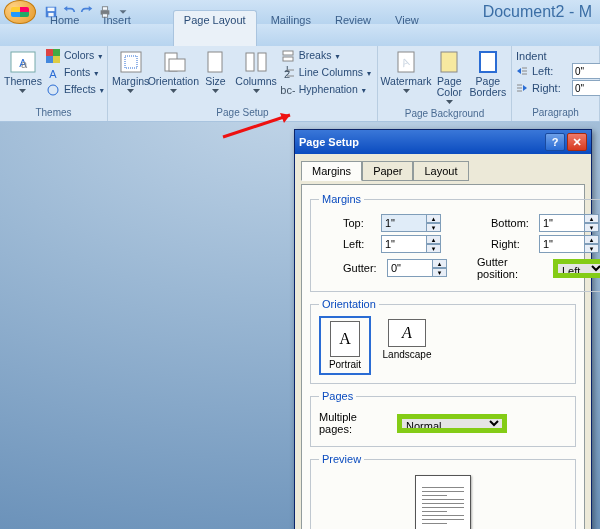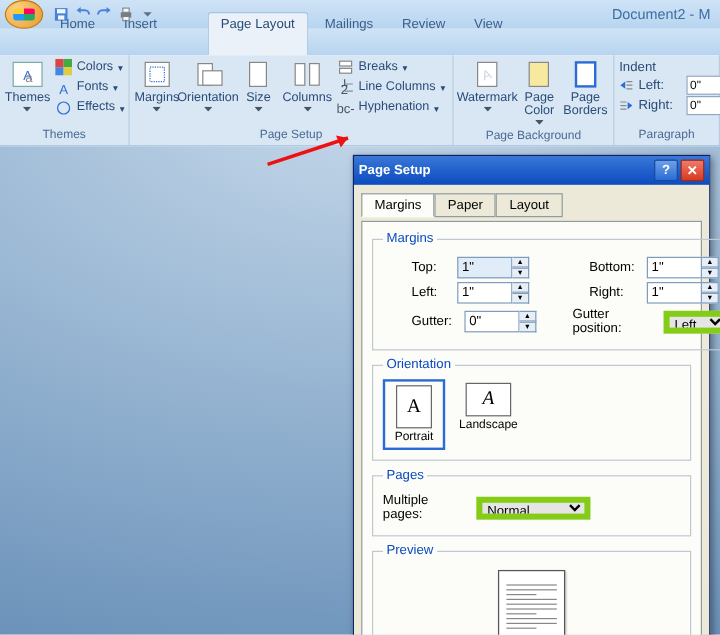--- a/index.html
+++ b/index.html
@@ -2,21 +2,21 @@
 <html><head>
 <meta charset="utf-8">
 <style>
 * { box-sizing: border-box; margin: 0; padding: 0; font-family: Tahoma, Arial, sans-serif; font-size: 11px; }
 body { width: 600px; height: 529px; background: #fff; position: relative; overflow: hidden; }
 
 .titlebar { height: 24px; background: linear-gradient(#cfe3f6,#b7d4ef); display: flex; align-items: center; padding: 0 4px; }
 .office-orb { width: 32px; height: 24px; background: radial-gradient(circle at 30% 30%, #ffd183, #e59a2c); border-radius: 50%; border: 1px solid #c37a0c; margin-right: 6px; position: relative; }
 .office-orb::after { content: ""; position: absolute; inset: 6px; background: conic-gradient(#f06 0 90deg,#2a6 0 180deg,#29f 0 270deg,#fc3 0); border-radius: 2px; }
 .qat-icon { width: 14px; height: 14px; margin: 0 2px; opacity: .8; }
-.doc-title { margin-left: auto; color: #3b6ea5; font-size: 12px; padding-right: 4px; }
+.doc-title { margin-left: auto; color: #3b6ea5; font-size: 16px; padding-right: 4px; }
 
 .ribbon-tabs { height: 22px; background: linear-gradient(#cfe3f6,#b7d4ef); display: flex; align-items: flex-end; padding-left: 40px; gap: 4px; }
 .ribbon-tab { padding: 3px 10px 20px; color: #3b5f8a; cursor: default; border-radius: 3px 3px 0 0; }
 .ribbon-tab.active { background: #eaf1f8; border: 1px solid #a9c4df; border-bottom: none; color: #2a4c77; margin-left: 28px; }
 
 .ribbon { height: 76px; background: #d9e7f5; border-bottom: 1px solid #a9c4df; display: flex; }
 .group { border-right: 1px solid #b8cde1; padding: 2px 4px 0; display: flex; flex-direction: column; }
 .group-body { flex: 1; display: flex; align-items: flex-start; gap: 2px; }
 .group-label { text-align: center; color: #4a6b92; font-size: 10px; padding: 2px 0 3px; position: relative; }
 .big-btn { display: flex; flex-direction: column; align-items: center; width: 44px; padding: 2px 0; color: #2a4c77; cursor: default; }
@@ -396,21 +396,21 @@
               <div class="orient-page land">A</div>
               <span class="lbl">Landscape</span>
             </div>
         </div>
       </fieldset>
 
       <fieldset>
         <legend>Pages</legend>
         <div class="row">
             <label class="wide">Multiple pages:</label>
-            <select class="dlg-sel" style="width:95px"><option>Normal</option></select>
+            <select class="dlg-sel" style="width:110px"><option>Normal</option></select>
           </div>
       </fieldset>
 
       <fieldset>
         <legend>Preview</legend>
         <div class="preview-box">
             <div class="preview-page">
               <div></div>
               <div></div>
               <div class="short"></div>

